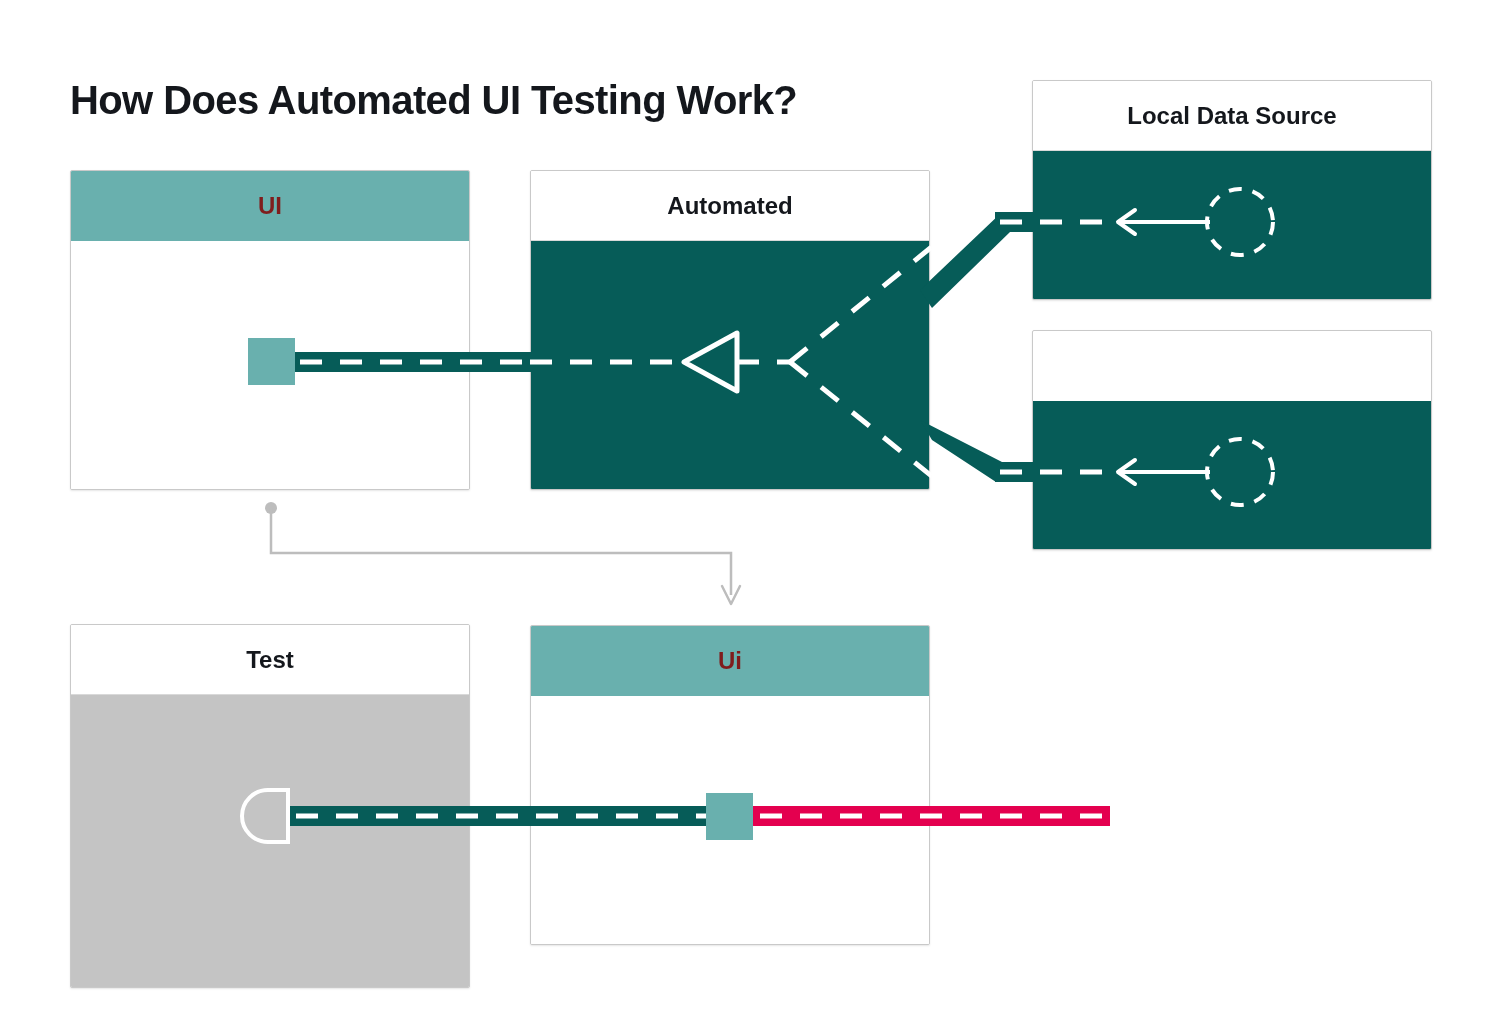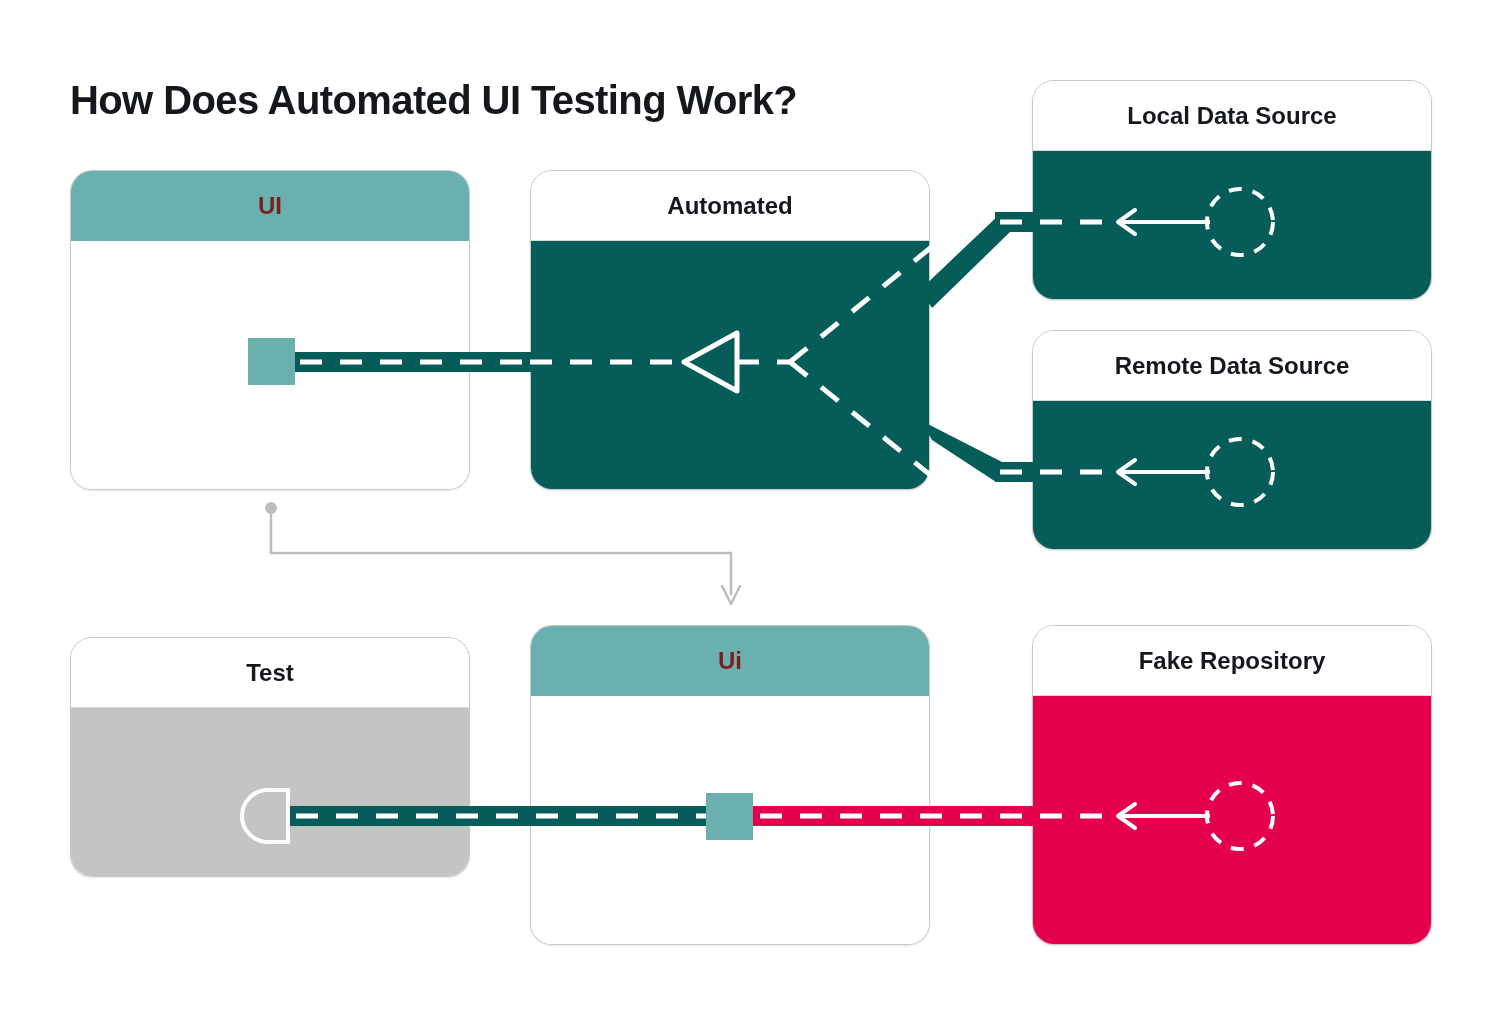--- a/index.html
+++ b/index.html
@@ -32,21 +32,21 @@
     letter-spacing: -0.6px;
     color: #14171c;
     white-space: nowrap;
     font-family: "Liberation Sans", sans-serif;
   }
 
   
   .card {
     position: absolute;
     border: 1.5px solid #c9c9c9;
-    border-radius: 22px;
+    border-radius: 2px;
     box-sizing: border-box;
     overflow: hidden;
     background: #ffffff;
     box-shadow: 0 1px 2px rgba(0,0,0,0.10);
   }
   .card .hdr {
     height: 70px;
     line-height: 70px;
     text-align: center;
     font-size: 24px;
@@ -71,21 +71,21 @@
   .body.white  { background: #ffffff; }
   .body.teal   { background: #065c58; }
   .body.gray   { background: #c4c4c4; }
   .body.crimson{ background: #e4004f; }
 
   
   #card-ui        { left:  70px; top: 170px; width: 400px; height: 320px; }
   #card-repo      { left: 530px; top: 170px; width: 400px; height: 320px; }
   #card-local     { left:1032px; top:  80px; width: 400px; height: 220px; }
   #card-remote    { left:1032px; top: 330px; width: 400px; height: 220px; }
-  #card-test      { left:  70px; top: 637px; width: 400px; height: 240px; }
+  #card-test      { left:  70px; top: 624px; width: 400px; height: 364px; }
   #card-ui2       { left: 530px; top: 625px; width: 400px; height: 320px; }
   #card-fakerepo  { left:1032px; top: 625px; width: 400px; height: 320px; }
 
   
   #wires {
     position: absolute;
     left: 0; top: 0;
     width: 1500px;
     height: 1025px;
     pointer-events: none;
@@ -188,35 +188,30 @@
     <div class="hdr light">Automated</div>
     <div class="body teal"></div>
   </div>
 
   <div class="card" id="card-local" style="z-index:1">
     <div class="hdr light">Local Data Source</div>
     <div class="body teal"></div>
   </div>
 
   <div class="card" id="card-remote" style="z-index:1">
-    <div class="hdr light">Remote Data Source</div>
     <div class="body teal"></div>
   </div>
 
   <div class="card" id="card-test" style="z-index:1">
     <div class="hdr light">Test</div>
     <div class="body gray"></div>
   </div>
 
   <div class="card" id="card-ui2" style="z-index:1">
     <div class="hdr teal">Ui</div>
     <div class="body white"></div>
   </div>
 
-  <div class="card" id="card-fakerepo" style="z-index:1">
-    <div class="hdr light">Fake Repository</div>
-    <div class="body crimson"></div>
-  </div>
 
   <div class="chip-square" id="chip-ui" style="z-index:3"></div>
   <div class="chip-square" id="chip-ui2" style="z-index:3"></div>
 
 </div>
 
 </body></html>

